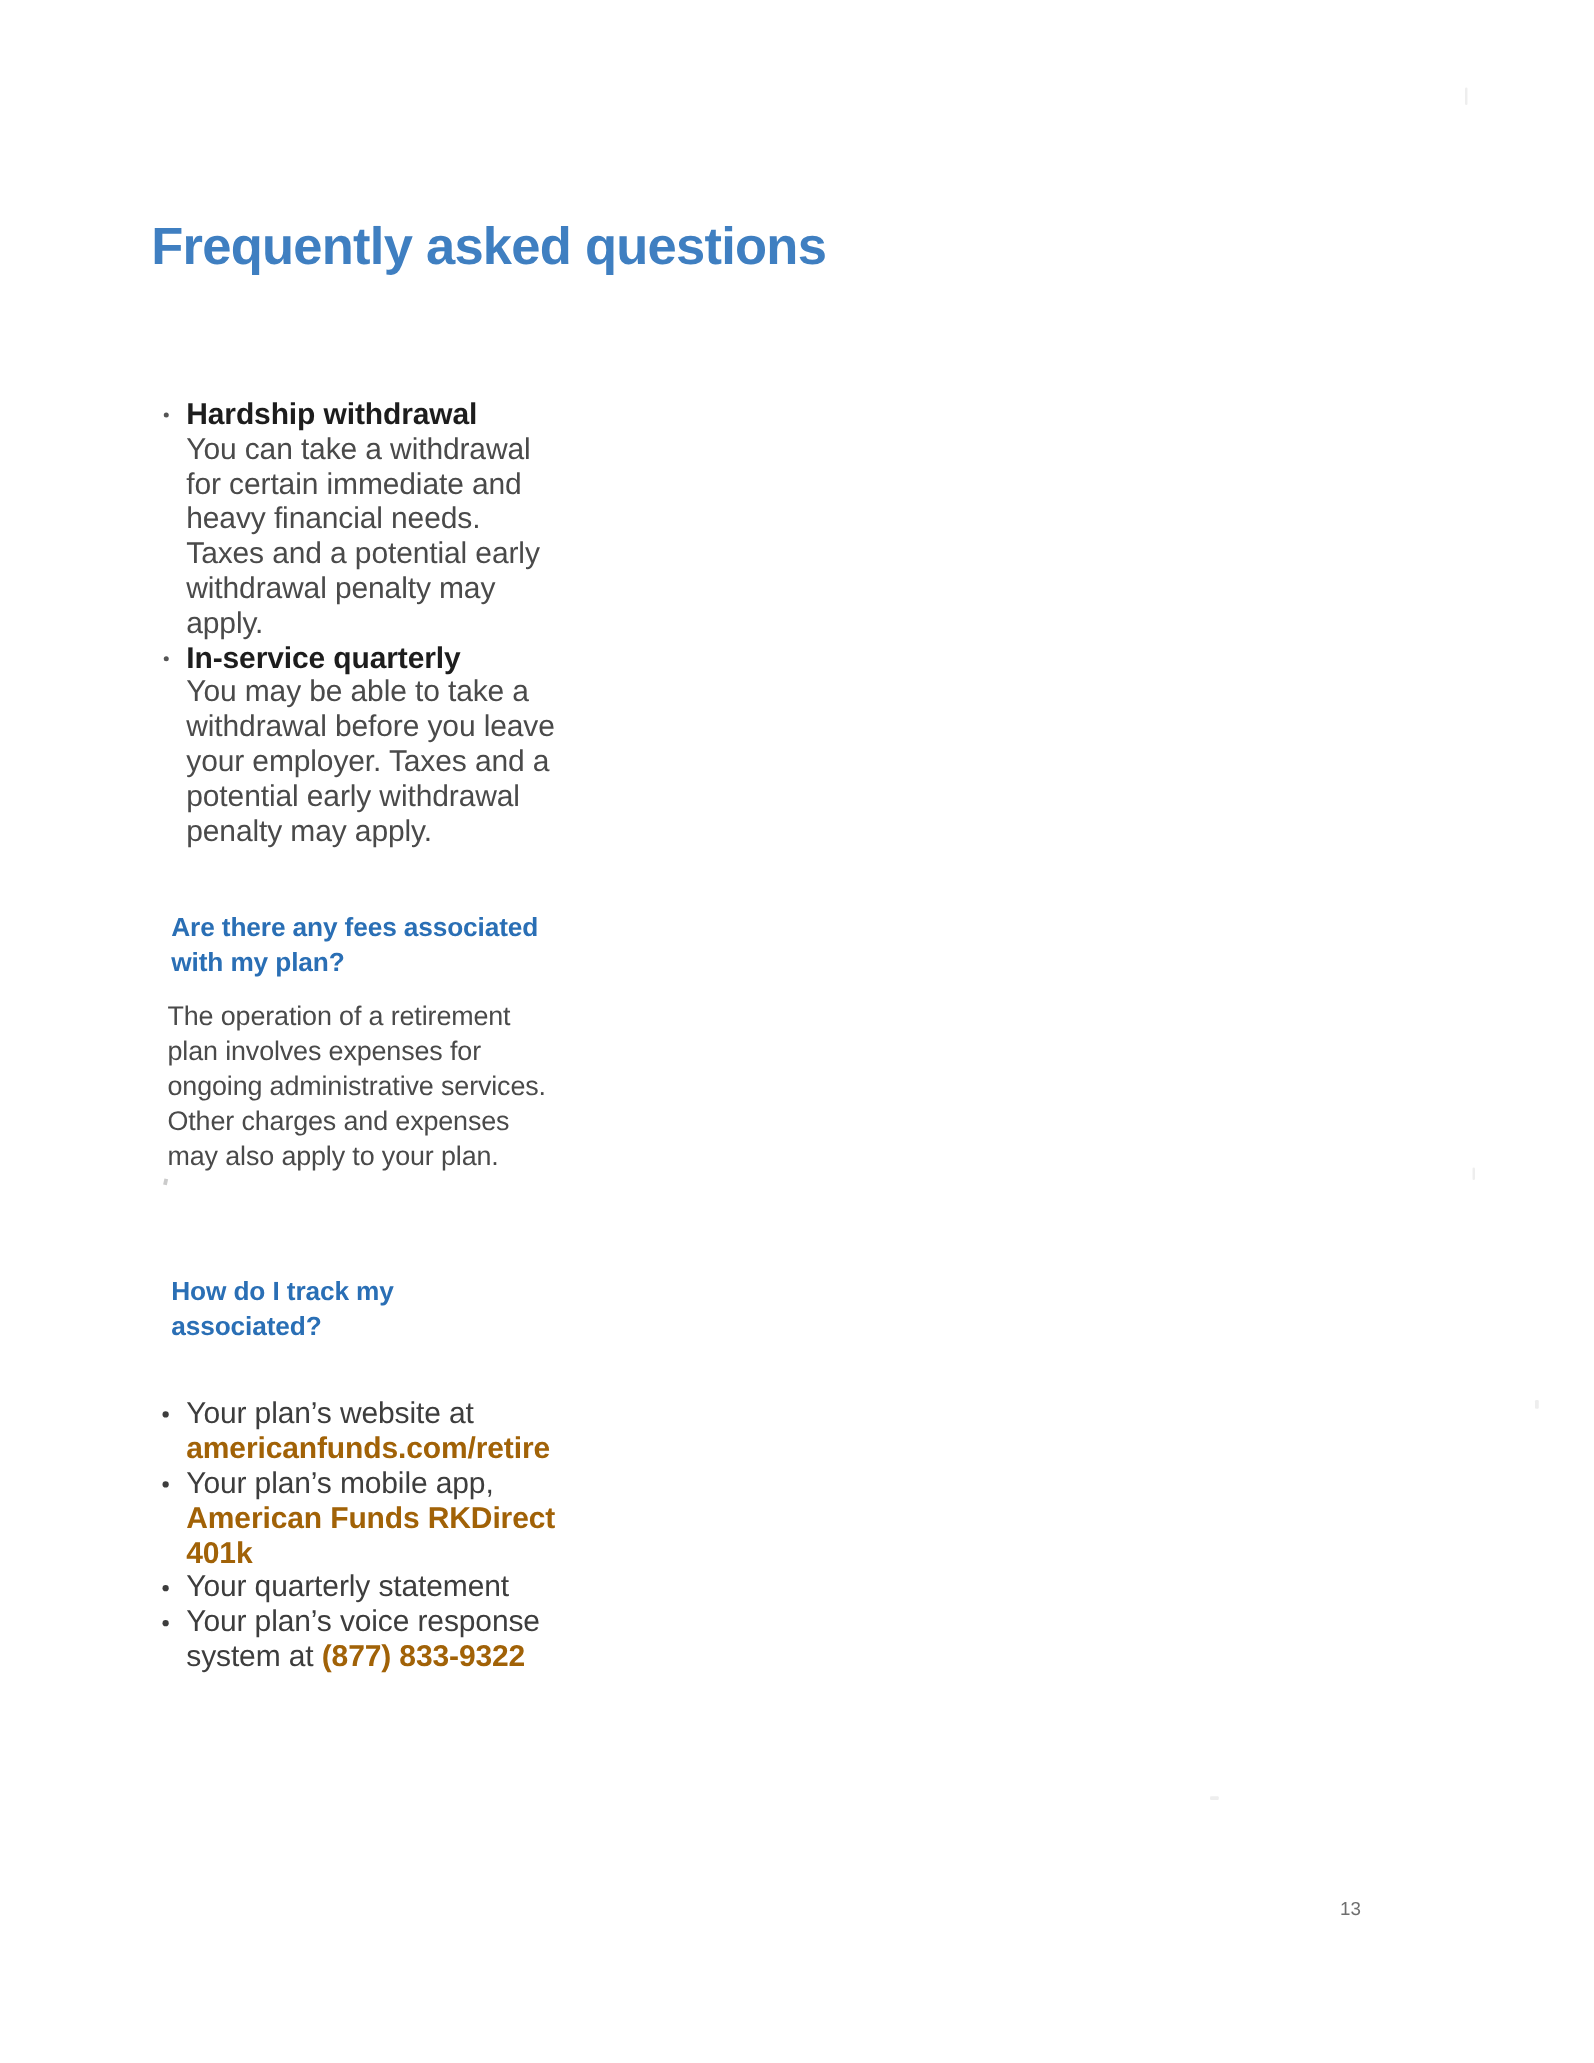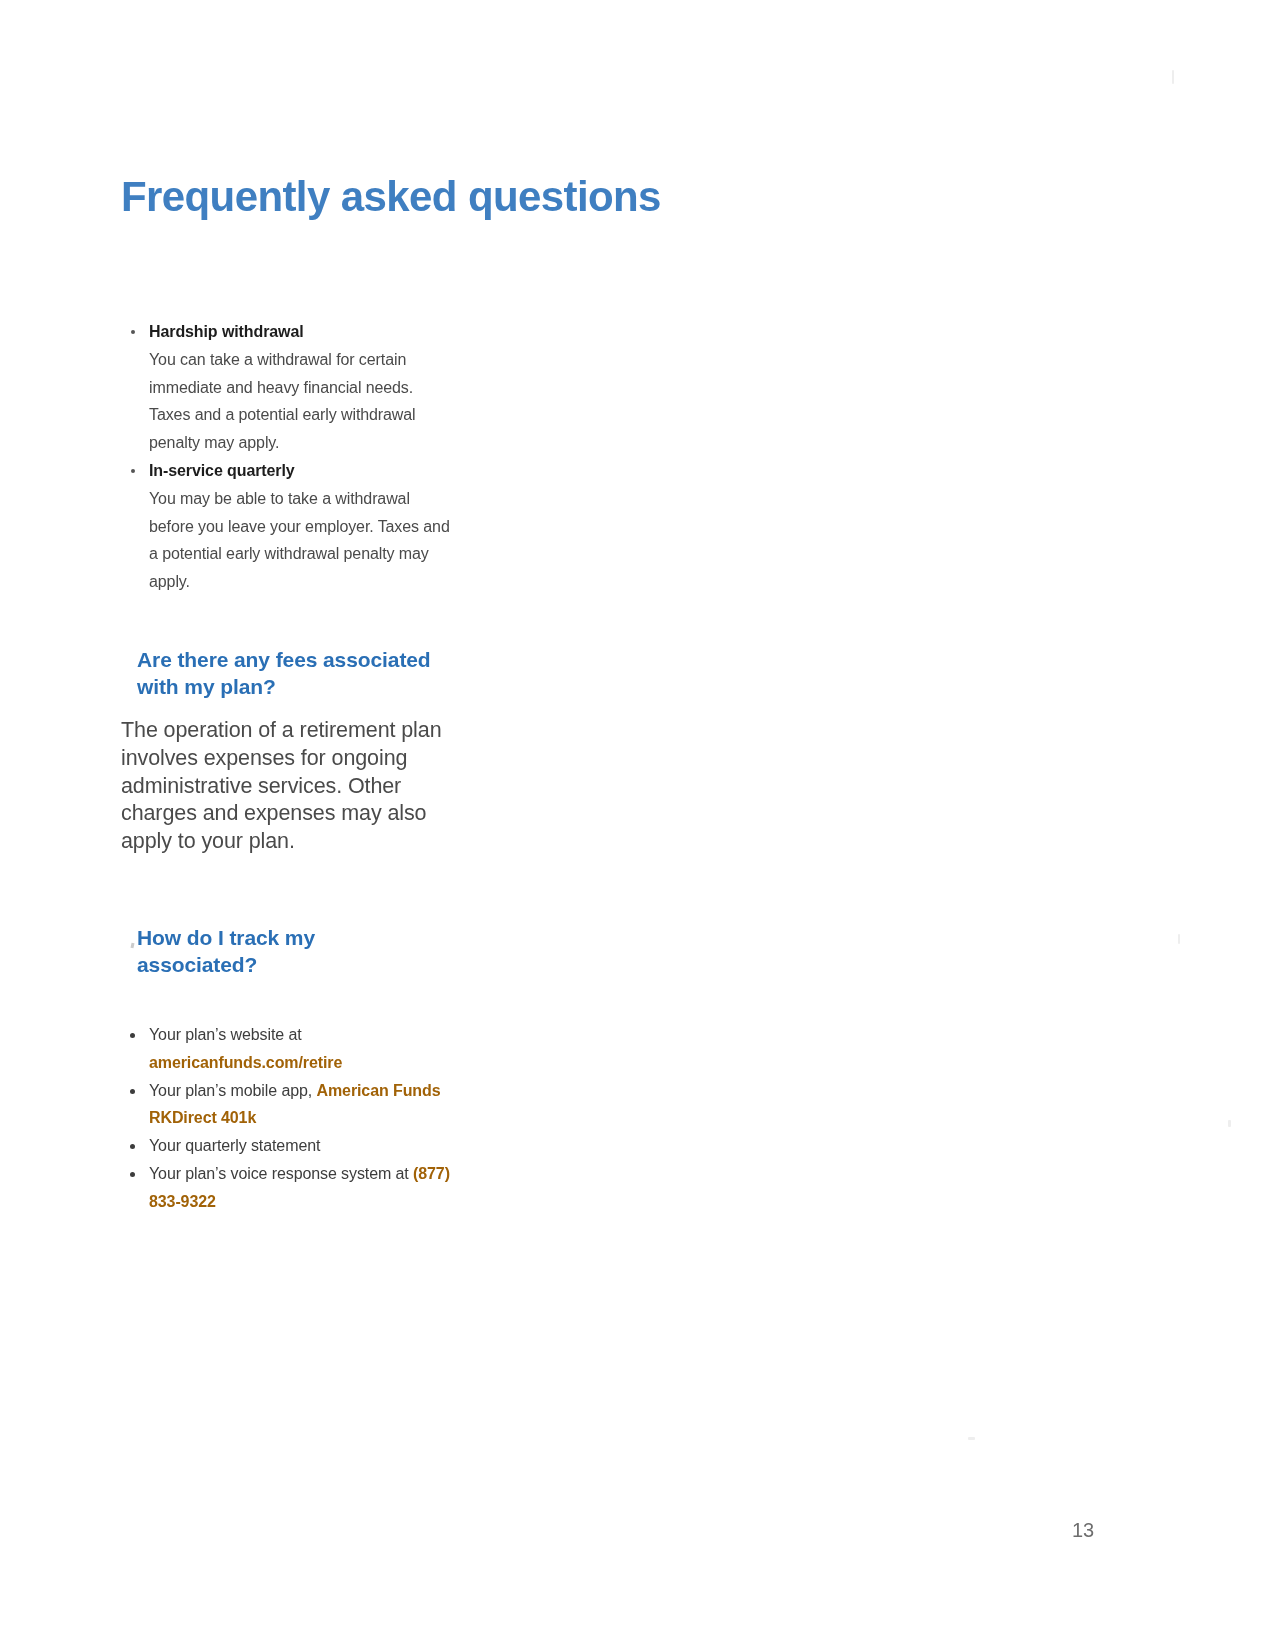--- a/index.html
+++ b/index.html
@@ -46,21 +46,21 @@
   
   ul.faq-list {
     list-style: none;
     margin: 0;
     padding: 0;
   }
   ul.faq-list > li {
     position: relative;
     padding-left: 28px;
     margin: 0 0 0 0;
-    font-size: 16px;
+    font-size: 24px;
     line-height: 27.8px;
     color: #3d3d3d;
     letter-spacing: -0.1px;
   }
   ul.faq-list > li::before {
     content: "";
     position: absolute;
     left: 9px;
     top: 12px;
     width: 5px;
@@ -94,21 +94,21 @@
     color: #2a6fb5;
     letter-spacing: -0.1px;
     margin: 16px;
   }
 
   .q-body {
     font-size: 21.5px;
     line-height: 27.8px;
     color: #4a4a4a;
     letter-spacing: -0.1px;
-    margin: 0;
+    margin: 13px;
   }
 
   .spacer-a { height: 34px; }
   .spacer-c { height: 52px; }
   .spacer-d { height: 26px; }
 
   .bold-inline {
     font-weight: 700;
     color: #a16207;
   }
@@ -122,21 +122,21 @@
     height: 5px;
     background: #b9b9b9;
     opacity: 0.75;
     transform: rotate(12deg);
   }
 
   .page-number {
     position: absolute;
     left: 1072px;
     top: 1519px;
-    font-size: 20px;
+    font-size: 15px;
     color: #6e6e6e;
     font-family: "Liberation Sans", sans-serif;
   }
 
   
   .blemish {
     position: absolute;
     background: #d9d9d9;
     opacity: 0.45;
     border-radius: 1px;

